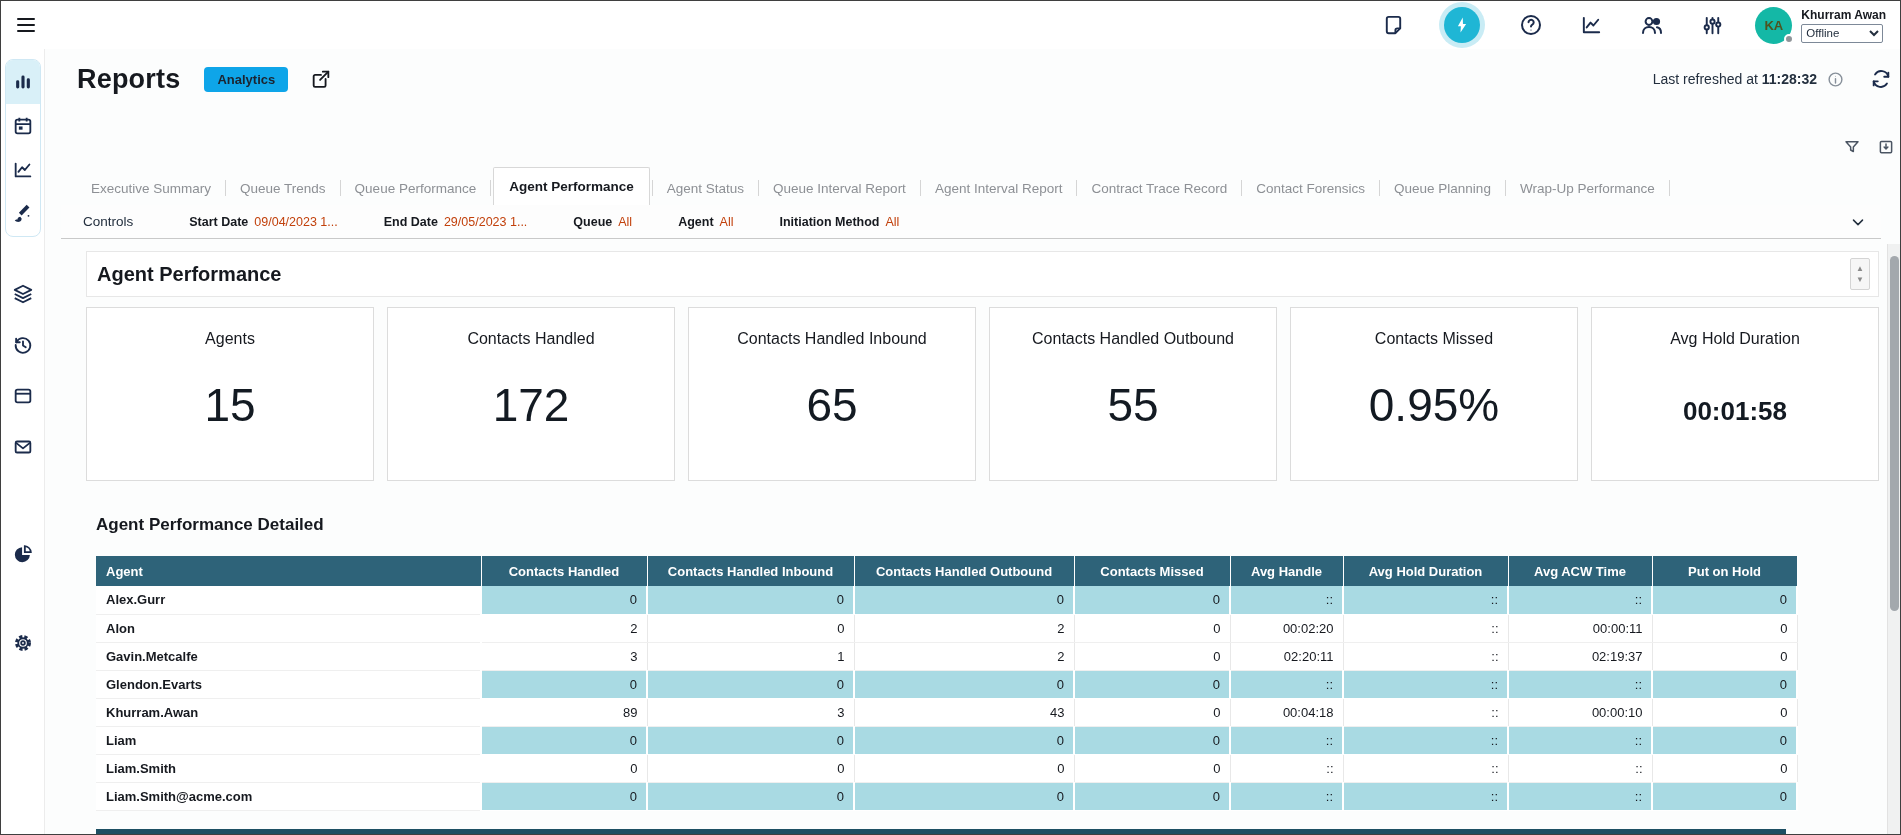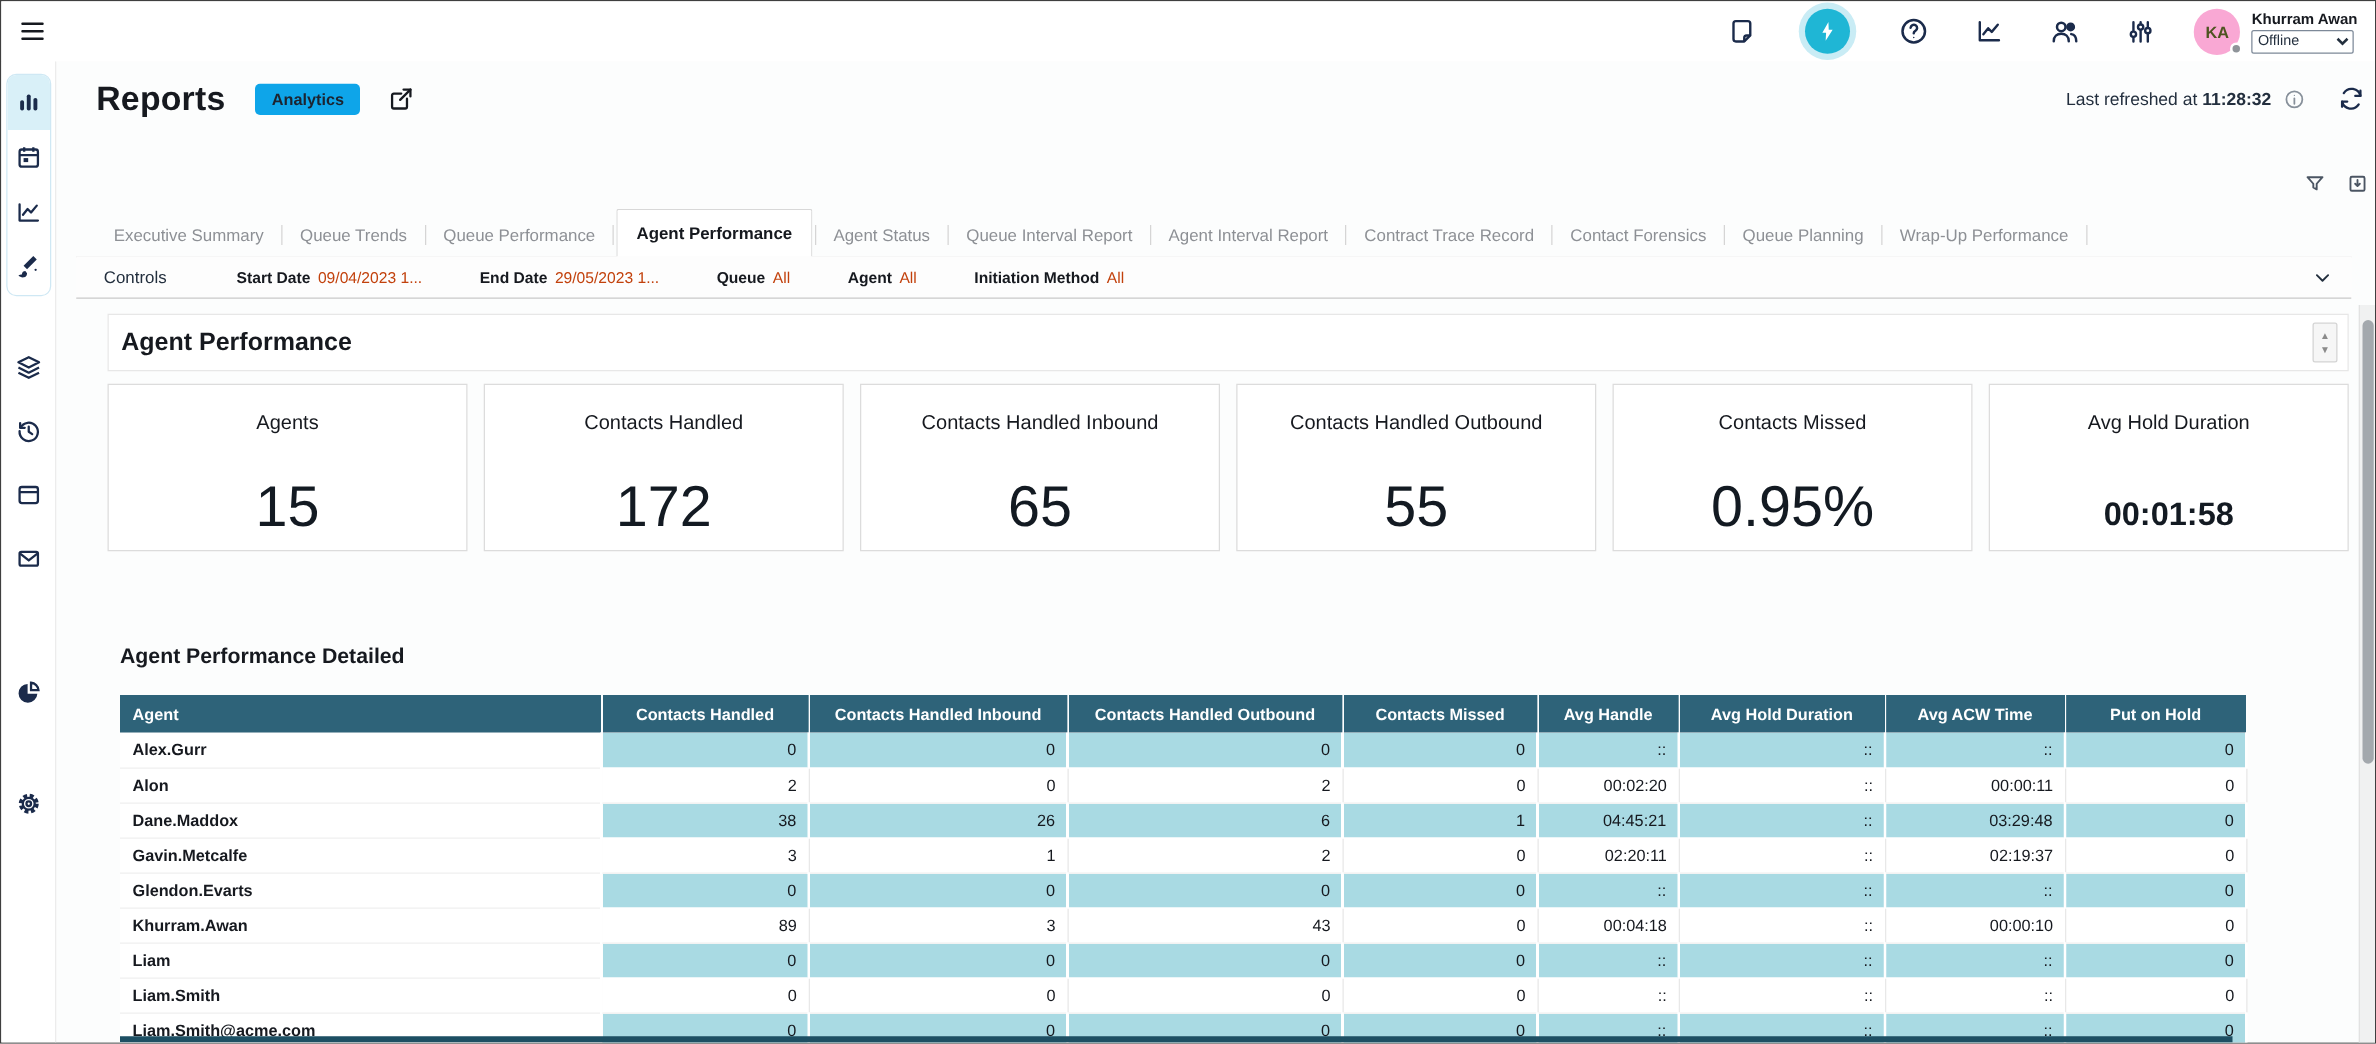--- a/index.html
+++ b/index.html
@@ -7,21 +7,21 @@
   body { font-family: "Liberation Sans", sans-serif; }
   .screen{ position:relative; width:1901px; height:835px; background:#fff; border:1px solid #3f3f3f; overflow:hidden; }
 
   
   .topbar{ position:absolute; left:0; top:0; right:0; height:48px; background:#fff; display:flex; align-items:center; z-index:5; }
   .hamburger{ margin-left:13px; background:none; border:none; cursor:pointer; color:#16191f; display:flex; }
   .topbar-right{ margin-left:auto; display:flex; align-items:center; gap:37px; padding-right:10px; }
   .tb-icon{ color:#1b2b4b; display:flex; align-items:center; justify-content:center; background:none; border:none; cursor:pointer; }
   .bolt-wrap{ width:36px; height:36px; border-radius:50%; background:#1fb6d5; box-shadow:0 0 0 5px #c9ecf5; display:flex; align-items:center; justify-content:center; margin:0 2px; }
   .userblock{ display:flex; align-items:center; gap:9px; margin-left:-6px; }
-  .avatar{ position:relative; width:37px; height:37px; border-radius:50%; background:#f9a8d4; color:#4d5420; font-size:13px; font-weight:700; display:flex; align-items:center; justify-content:center; }
+  .avatar{ position:relative; width:37px; height:37px; border-radius:50%; background:#14b8a6; color:#4d5420; font-size:13px; font-weight:700; display:flex; align-items:center; justify-content:center; }
   .avatar .dot{ position:absolute; right:-2px; bottom:0; width:10px; height:10px; border-radius:50%; background:#8f9499; border:2px solid #fff; }
   .usermeta{ display:flex; flex-direction:column; gap:2px; padding-right:4px; }
   .username{ font-size:12px; font-weight:700; color:#16191f; }
   .status-select{ width:82px; height:19px; font-size:11.5px; font-family:"Liberation Sans",sans-serif; color:#232f3e; border:1px solid #7d8998; border-radius:2px; background:#fff; }
 
   
   .sidebar{ position:absolute; left:0; top:48px; bottom:0; width:44px; background:#fff; border-right:1px solid #ececec; display:flex; flex-direction:column; align-items:center; z-index:4; }
   .side-group{ margin-top:10px; width:36px; border:1px solid #cfe8f4; border-radius:8px; display:flex; flex-direction:column; align-items:stretch; overflow:hidden; }
   .side-item{ height:44px; display:flex; align-items:center; justify-content:center; color:#1b2b4b; background:none; border:none; cursor:pointer; }
   .side-item.active{ background:#d9f0f8; }
@@ -61,21 +61,21 @@
   .filter .f-value{ color:#c2410c; }
   .controls-chevron{ position:absolute; right:14px; top:8px; color:#232f3e; background:none; border:none; cursor:pointer; display:flex; }
 
   
   .section-titlebar{ position:absolute; left:41px; top:202px; width:1793px; height:46px; background:#fff; border:1px solid #e7e7e7; display:flex; align-items:center; padding:0 8px 0 10px; }
   .section-title{ font-size:20px; font-weight:700; color:#16191f; }
   .stepper{ margin-left:auto; width:20px; height:32px; border:1px solid #d4d4d4; background:#f6f6f6; border-radius:2px; display:flex; flex-direction:column; align-items:center; justify-content:center; gap:3px; color:#8a8a8a; cursor:pointer; }
   .stepper span{ font-size:8px; line-height:8px; }
 
   
-  .kpis{ position:absolute; left:41px; top:258px; width:1793px; height:134px; display:flex; gap:13px; }
+  .kpis{ position:absolute; left:41px; top:258px; width:1793px; height:174px; display:flex; gap:13px; }
   .kpi{ flex:1; background:#fff; border:1px solid #dcdcdc; display:flex; flex-direction:column; align-items:center; }
   .kpi-label{ margin-top:22px; font-size:16px; color:#16191f; text-align:center; }
   .kpi-value{ margin-top:30px; font-size:46px; color:#131a22; }
   .kpi-value.time{ margin-top:48px; font-size:26px; font-weight:700; }
 
   
   .detail-title{ position:absolute; left:51px; top:466px; font-size:17px; font-weight:700; color:#16191f; }
   .detail-table-wrap{ position:absolute; left:51px; top:507px; width:1701px; }
   table.detail{ border-collapse:collapse; width:1701px; table-layout:fixed; }
   table.detail th{ background:#2e6379; color:#fff; font-size:13px; font-weight:700; height:30px; text-align:center; border-right:1px solid rgba(255,255,255,.55); padding:0 8px; overflow:hidden; white-space:nowrap; }
@@ -392,31 +392,20 @@
               <td class="first">Alon</td>
               <td>2</td>
               <td>0</td>
               <td>2</td>
               <td>0</td>
               <td>00:02:20</td>
               <td>::</td>
               <td>00:00:11</td>
               <td>0</td>
             </tr>
-            <tr class="striped">
-              <td class="first">Dane.Maddox</td>
-              <td>38</td>
-              <td>26</td>
-              <td>6</td>
-              <td>1</td>
-              <td>04:45:21</td>
-              <td>::</td>
-              <td>03:29:48</td>
-              <td>0</td>
-            </tr>
             <tr class="">
               <td class="first">Gavin.Metcalfe</td>
               <td>3</td>
               <td>1</td>
               <td>2</td>
               <td>0</td>
               <td>02:20:11</td>
               <td>::</td>
               <td>02:19:37</td>
               <td>0</td>

